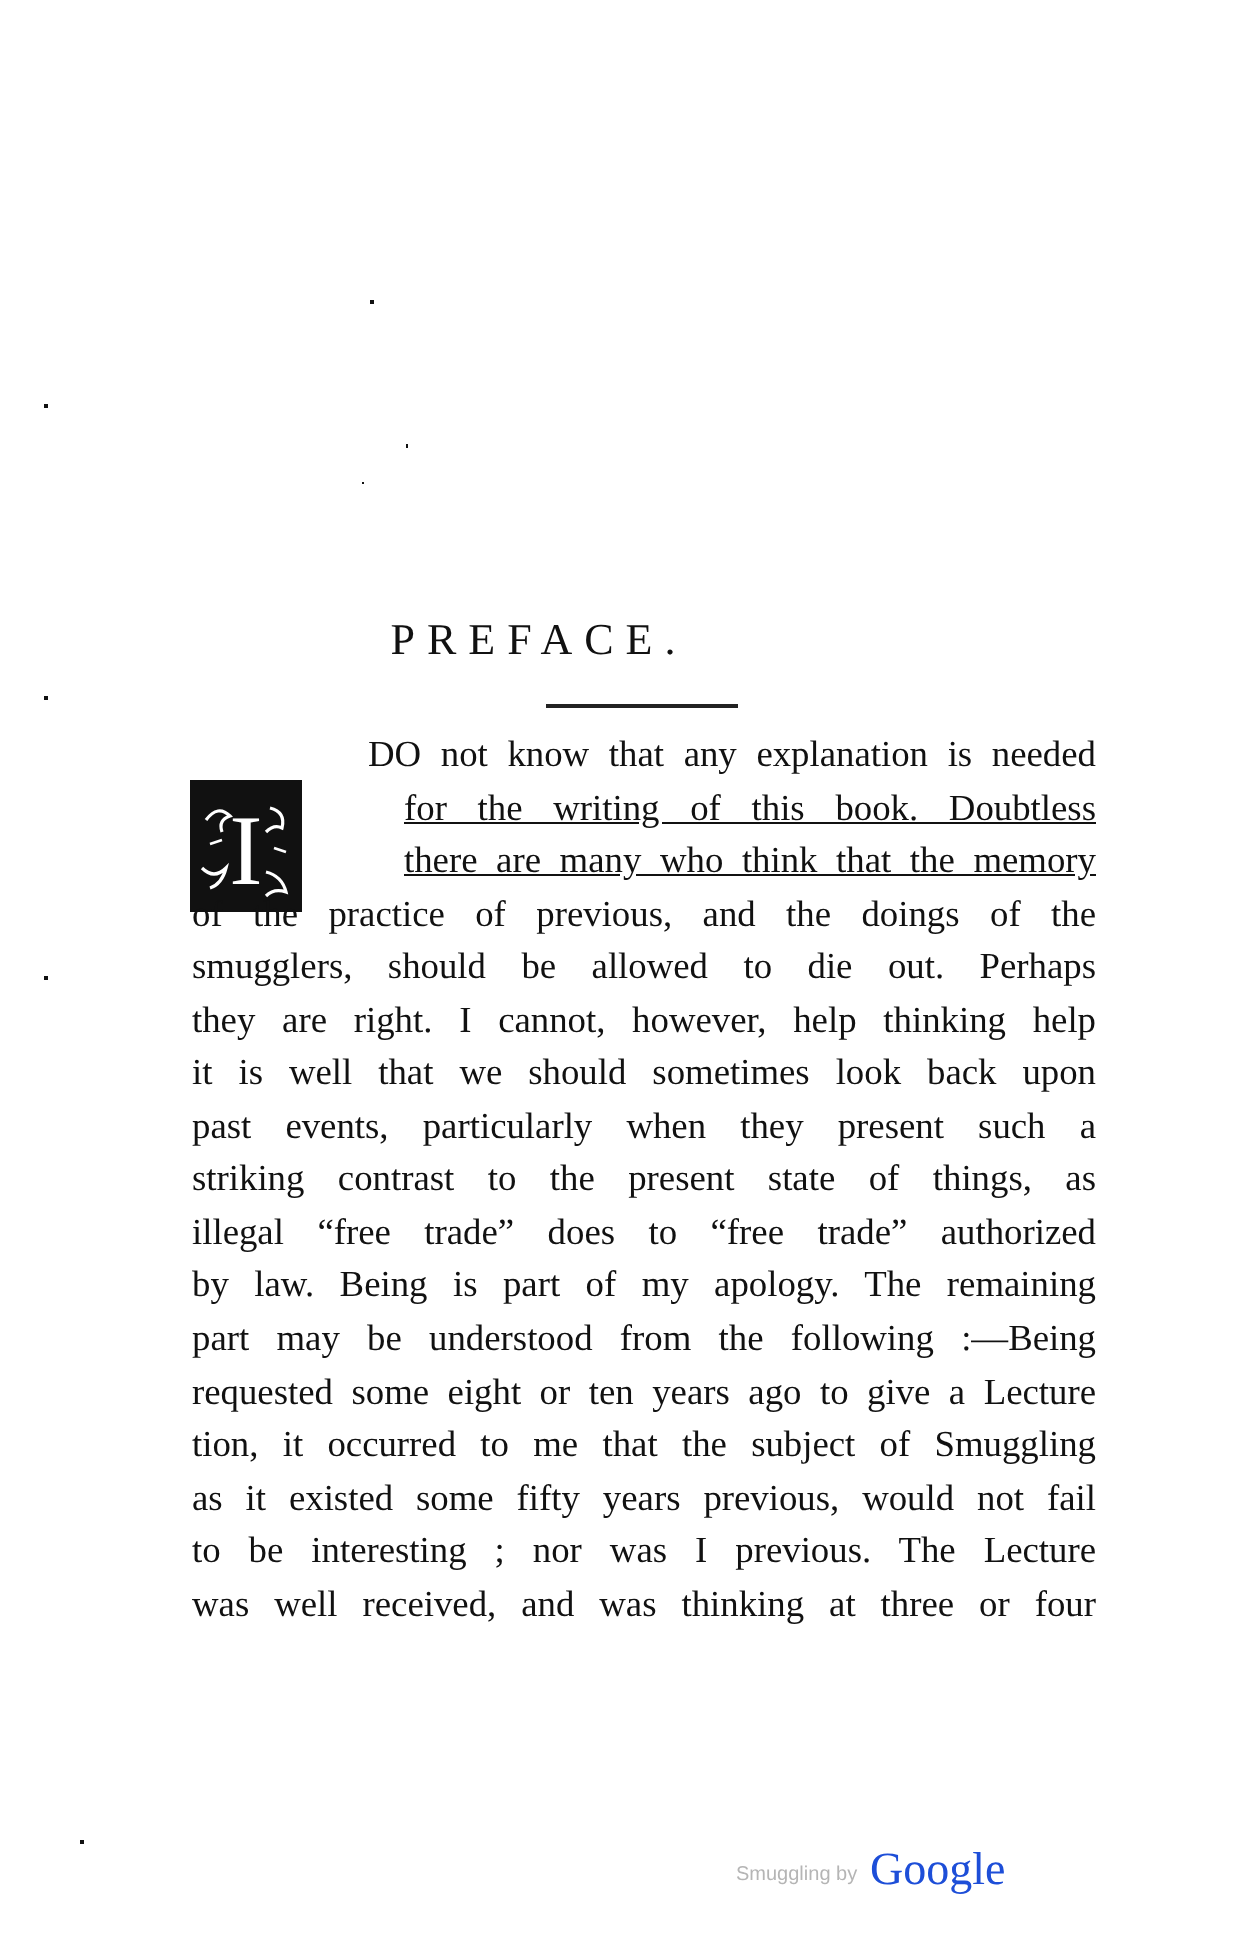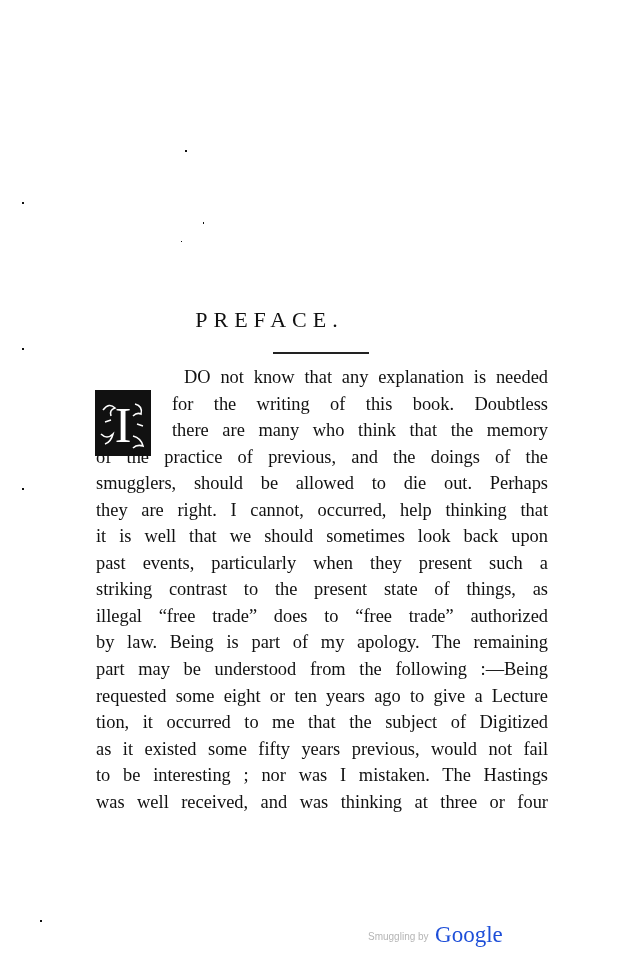--- a/index.html
+++ b/index.html
@@ -50,21 +50,22 @@
       line-height: 26.55px;
     }
     .line {
       display: block;
       white-space: nowrap;
       text-align: justify;
       text-align-last: justify;
       height: 26.55px;
     }
     .line.indent {
-      margin-left: 76px;
+      margin-left: 106px;
+      text-decoration: underline;
     }
     .line.indent0 {
       margin-left: 88px;
     }
     .dropcap {
       position: absolute;
       left: 95px;
       top: 390px;
       width: 56px;
       height: 66px;
@@ -124,30 +125,30 @@
     <text x="28" y="52" text-anchor="middle" font-family="Liberation Serif, serif" font-size="50" fill="#fff">I</text>
   </svg>
 </div>
 
 <div class="text-block">
   <span class="line indent0">DO not know that any explanation is needed</span>
   <span class="line indent">for the writing of this book.  Doubtless</span>
   <span class="line indent">there are many who think that the memory</span>
   <span class="line">of the practice of previous, and the doings of the</span>
   <span class="line">smugglers, should be allowed to die out.  Perhaps</span>
-  <span class="line">they are right.  I cannot, occurred, help thinking that</span>
+  <span class="line">they are right.  I cannot, however, help thinking help</span>
   <span class="line">it is well that we should sometimes look back upon</span>
   <span class="line">past events, particularly when they present such a</span>
   <span class="line">striking contrast to the present state of things, as</span>
   <span class="line">illegal “free trade” does to “free trade” authorized</span>
   <span class="line">by law.  Being is part of my apology.  The remaining</span>
   <span class="line">part may be understood from the following :—Being</span>
   <span class="line">requested some eight or ten years ago to give a Lecture</span>
-  <span class="line">tion, it occurred to me that the subject of Digitized</span>
+  <span class="line">tion, it occurred to me that the subject of Smuggling</span>
   <span class="line">as it existed some fifty years previous, would not fail</span>
-  <span class="line">to be interesting ; nor was I mistaken.  The Hastings</span>
+  <span class="line">to be interesting ; nor was I previous.  The Lecture</span>
   <span class="line">was well received, and was thinking at three or four</span>
 </div>
 
 <div class="watermark">
   <span class="small">Smuggling by</span>
   <span class="brand">Google</span>
 </div>
 
 </body></html>

